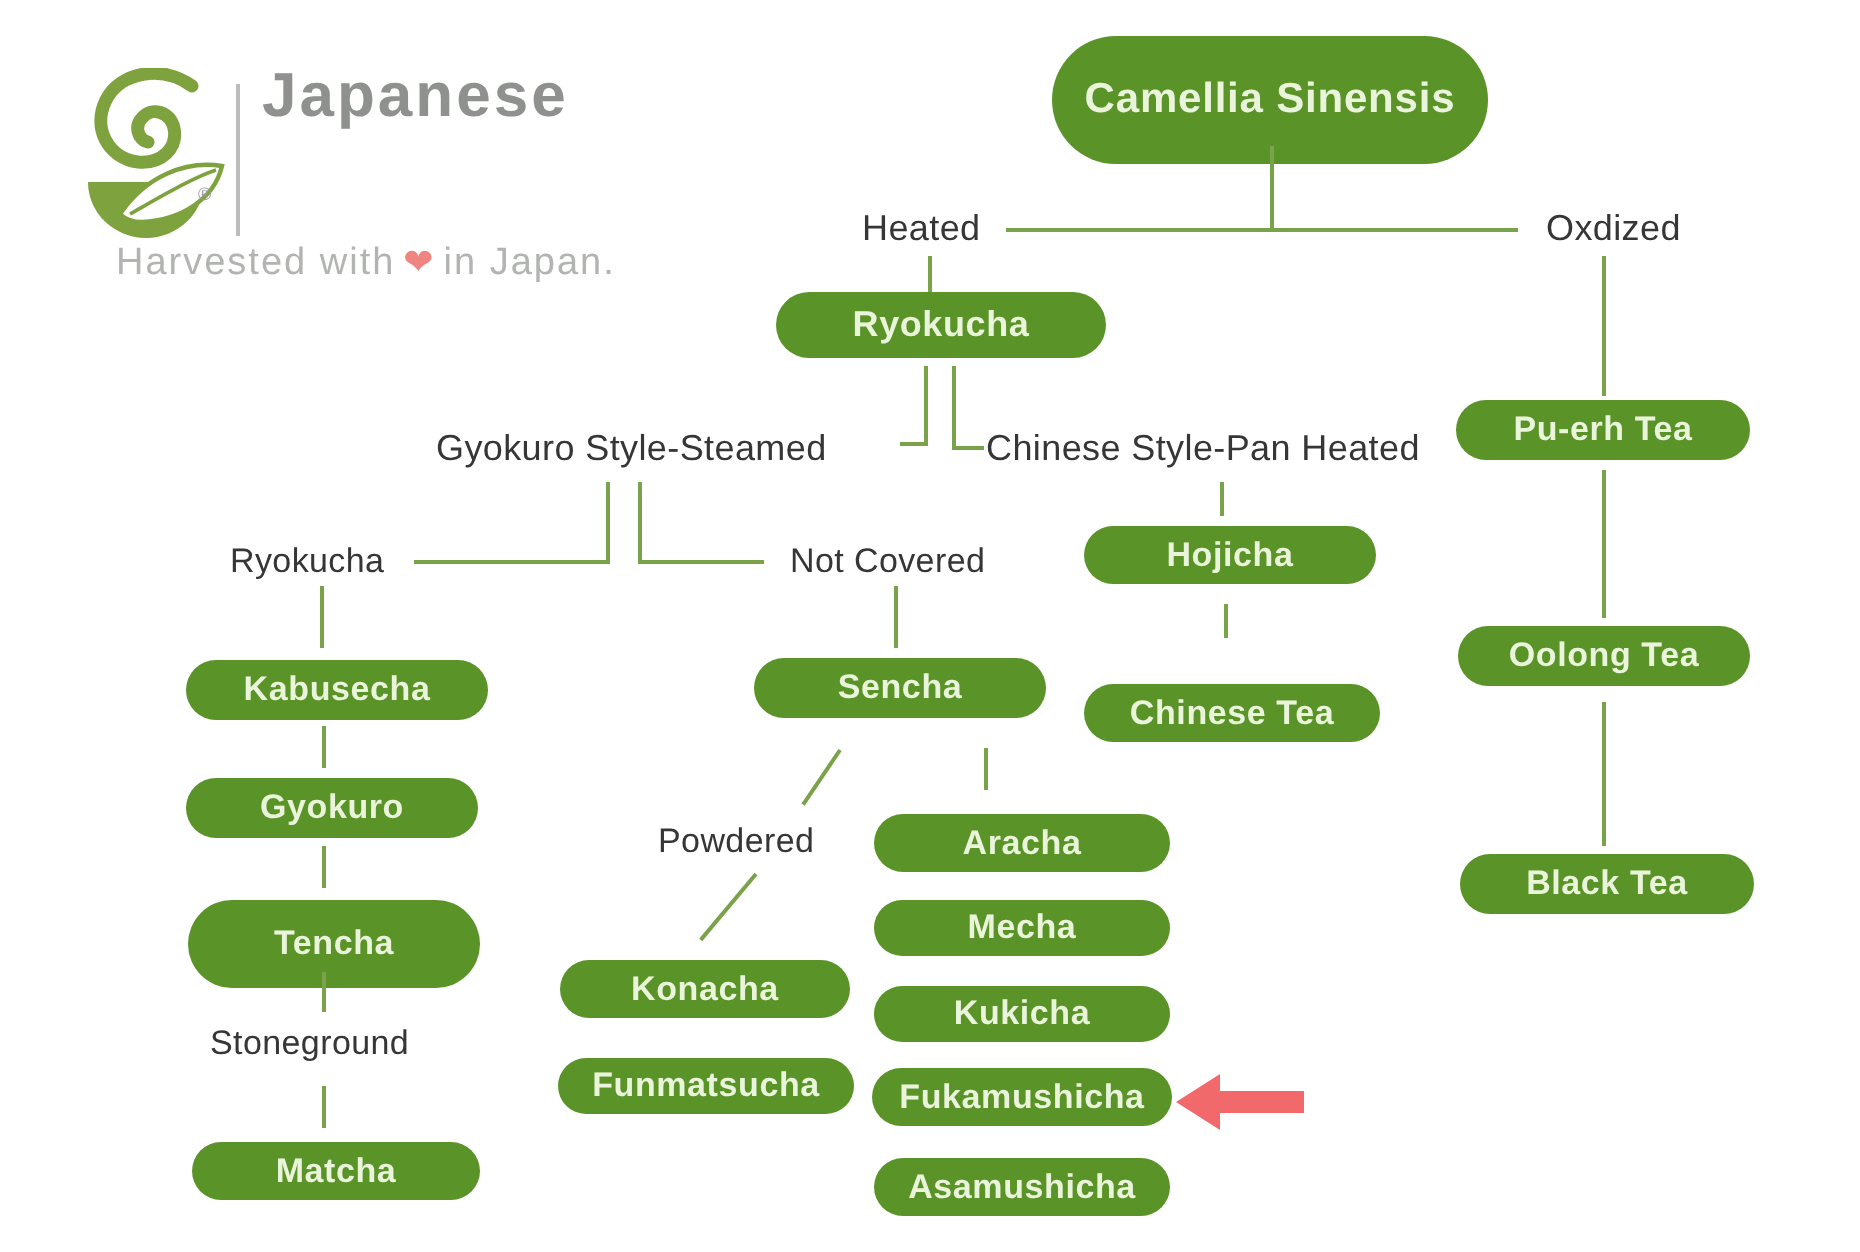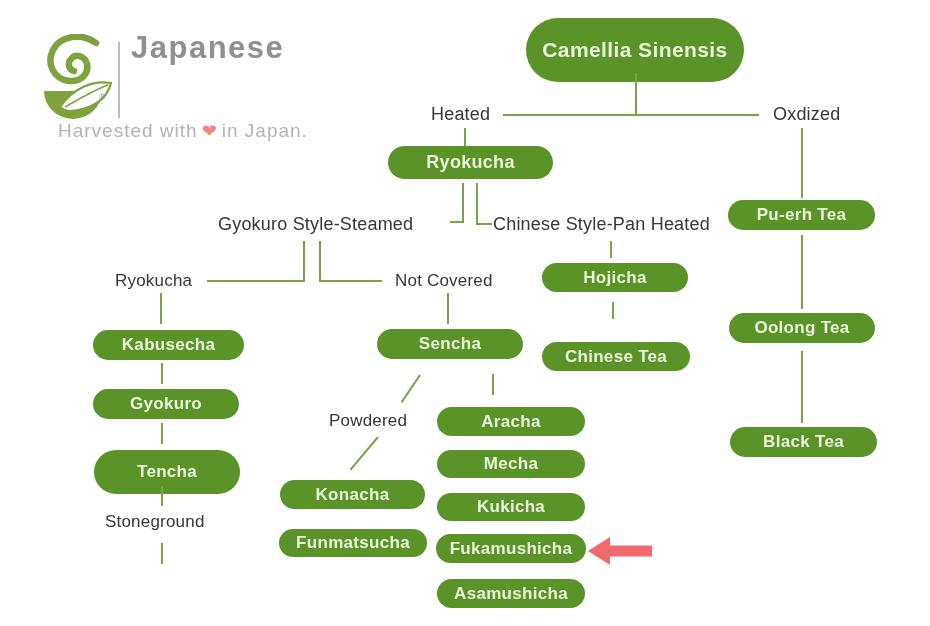--- a/index.html
+++ b/index.html
@@ -84,20 +84,21 @@
 
   <div class="vl" style="left:160px;top:293px;height:31px;"></div>
   <div class="pill" style="left:93px;top:330px;width:151px;height:30px;">Kabusecha</div>
   <div class="vl" style="left:161px;top:363px;height:21px;"></div>
   <div class="pill" style="left:93px;top:389px;width:146px;height:30px;">Gyokuro</div>
   <div class="vl" style="left:161px;top:423px;height:21px;"></div>
   <div class="pill" style="left:94px;top:450px;width:146px;height:44px;">Tencha</div>
   <div class="vl" style="left:161px;top:486px;height:20px;"></div>
   <div class="lbl" style="left:105px;top:512px;">Stoneground</div>
   <div class="vl" style="left:161px;top:543px;height:21px;"></div>
+  <div class="pill" style="left:96px;top:571px;width:144px;height:29px;">Matcha</div>
 
   <div class="vl" style="left:447px;top:293px;height:31px;"></div>
   <div class="pill" style="left:377px;top:329px;width:146px;height:30px;">Sencha</div>
 
   <div class="dl" style="left:420px;top:374px;width:33px;transform:rotate(124deg);"></div>
   <div class="lbl" style="left:329px;top:411px;">Powdered</div>
   <div class="dl" style="left:378px;top:436px;width:43px;transform:rotate(130deg);"></div>
 
   <div class="pill" style="left:280px;top:480px;width:145px;height:29px;">Konacha</div>
   <div class="pill" style="left:279px;top:529px;width:148px;height:28px;">Funmatsucha</div>

